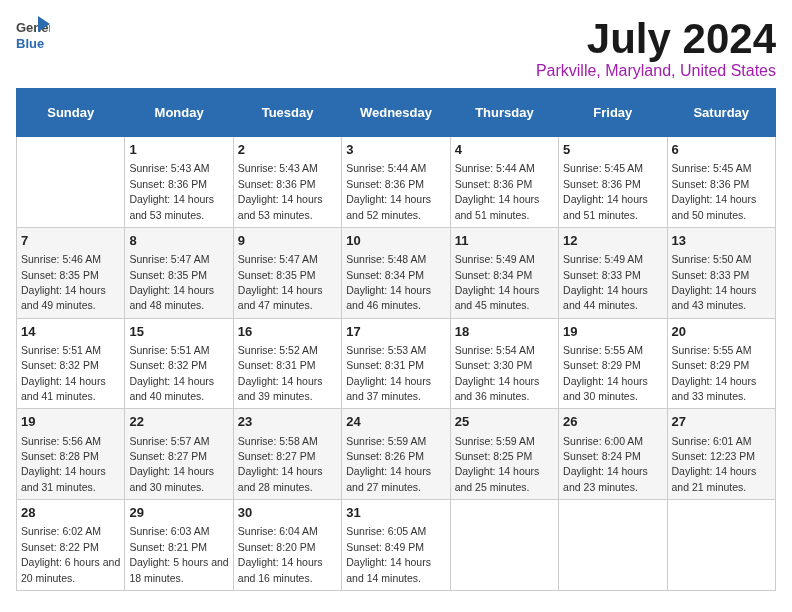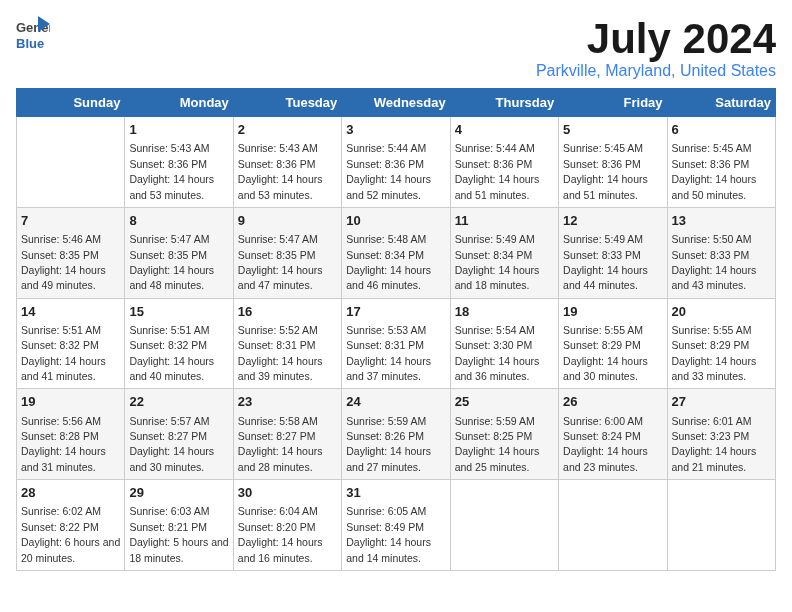--- a/index.html
+++ b/index.html
@@ -26,35 +26,34 @@
       margin-left: 36px;
     }
     .main-title {
       font-size: 42px;
       font-weight: bold;
       color: #1a1a1a;
       line-height: 1.1;
     }
     .subtitle {
       font-size: 16px;
-      color: #3b82f6;
+      color: #a21caf;
     }
     table {
       width: 100%;
       border-collapse: collapse;
       font-size: 11px;
     }
     thead tr th {
       background-color: #2b6cb0;
       color: #fff;
-      padding: 6px 4px;
+      padding: 16px 4px;
       font-size: 13px;
       font-weight: bold;
       border: 1px solid #2b6cb0;
-      text-align: right;
     }
     tbody tr td {
       border: 1px solid #ccc;
       vertical-align: top;
       padding: 4px;
       width: 108px;
       min-height: 80px;
       color: #222;
       line-height: 1.4;
     }
@@ -169,21 +168,21 @@
         <td>
         <span class="day-number">10</span>
         <span class="day-info">Sunrise: 5:48 AM</span><br>
         <span class="day-info">Sunset: 8:34 PM</span><br>
         <span class="day-info">Daylight: 14 hours and 46 minutes.</span>
       </td>
         <td>
         <span class="day-number">11</span>
         <span class="day-info">Sunrise: 5:49 AM</span><br>
         <span class="day-info">Sunset: 8:34 PM</span><br>
-        <span class="day-info">Daylight: 14 hours and 18 minutes.</span>
+        <span class="day-info">Daylight: 14 hours and 45 minutes.</span>
       </td>
         <td>
         <span class="day-number">12</span>
         <span class="day-info">Sunrise: 5:49 AM</span><br>
         <span class="day-info">Sunset: 8:33 PM</span><br>
         <span class="day-info">Daylight: 14 hours and 44 minutes.</span>
       </td>
         <td>
         <span class="day-number">13</span>
         <span class="day-info">Sunrise: 5:50 AM</span><br>
@@ -268,21 +267,21 @@
       </td>
         <td>
         <span class="day-number">26</span>
         <span class="day-info">Sunrise: 6:00 AM</span><br>
         <span class="day-info">Sunset: 8:24 PM</span><br>
         <span class="day-info">Daylight: 14 hours and 23 minutes.</span>
       </td>
         <td>
         <span class="day-number">27</span>
         <span class="day-info">Sunrise: 6:01 AM</span><br>
-        <span class="day-info">Sunset: 3:23 PM</span><br>
+        <span class="day-info">Sunset: 12:23 PM</span><br>
         <span class="day-info">Daylight: 14 hours and 21 minutes.</span>
       </td>
       </tr>
       <tr>
         <td>
         <span class="day-number">28</span>
         <span class="day-info">Sunrise: 6:02 AM</span><br>
         <span class="day-info">Sunset: 8:22 PM</span><br>
         <span class="day-info">Daylight: 6 hours and 20 minutes.</span>
       </td>

